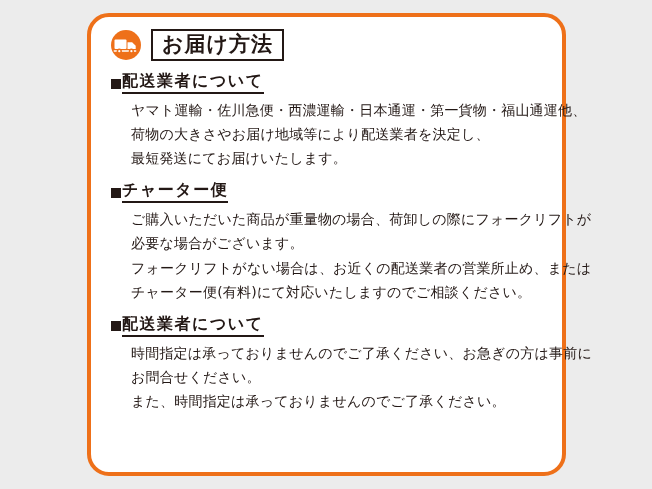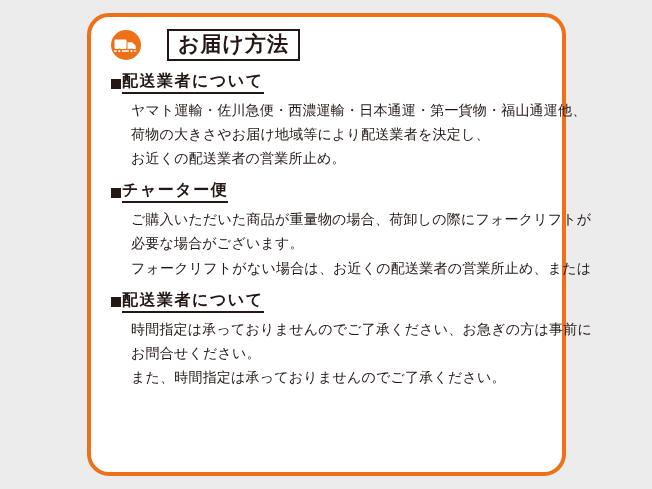--- a/index.html
+++ b/index.html
@@ -34,21 +34,21 @@
     position: absolute;
     left: 14px;
     top: 12px;
     right: 14px;
     bottom: 10px;
   }
   
   .title-row {
     display: flex;
     align-items: center;
-    gap: 24px;
+    gap: 8px;
     padding-left: 4px;
     margin-bottom: 10px;
   }
   .truck-icon {
     width: 34px;
     height: 30px;
     flex: 0 0 auto;
     position: relative;
   }
   .title-box {
@@ -134,33 +134,34 @@
       </div>
 
       <div class="section">
         <div class="section-head">
           <span class="bullet-square"></span>
           <span class="section-title">配送業者について</span>
         </div>
         <div class="section-body">
           <div class="body-line">ヤマト運輸・佐川急便・西濃運輸・日本通運・第一貨物・福山通運他、</div>
           <div class="body-line">荷物の大きさやお届け地域等により配送業者を決定し、</div>
-          <div class="body-line">お近くの配送業者の営業所止め。</div>
+          <div class="body-line">最短発送にてお届けいたします。</div>
         </div>
       </div>
 
       <div class="section">
         <div class="section-head">
           <span class="bullet-square"></span>
           <span class="section-title">チャーター便</span>
         </div>
         <div class="section-body">
           <div class="body-line">ご購入いただいた商品が重量物の場合、荷卸しの際にフォークリフトが</div>
           <div class="body-line">必要な場合がございます。</div>
           <div class="body-line">フォークリフトがない場合は、お近くの配送業者の営業所止め、または</div>
+          <div class="body-line">チャーター便(有料)にて対応いたしますのでご相談ください。</div>
         </div>
       </div>
 
       <div class="section">
         <div class="section-head">
           <span class="bullet-square"></span>
           <span class="section-title">配送業者について</span>
         </div>
         <div class="section-body">
           <div class="body-line">時間指定は承っておりませんのでご了承ください、お急ぎの方は事前に</div>

